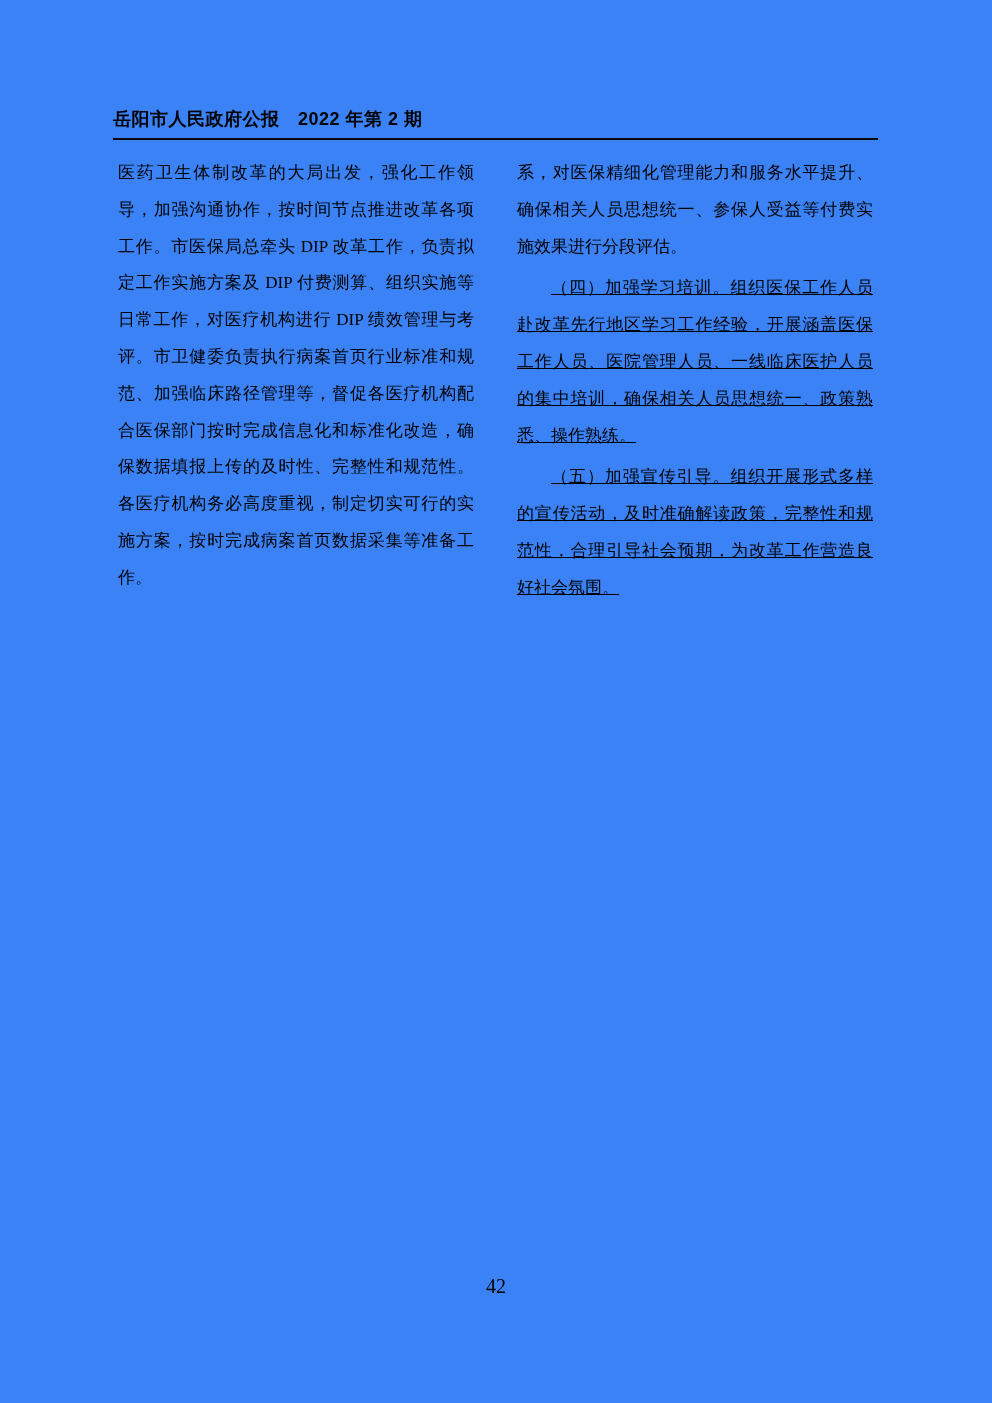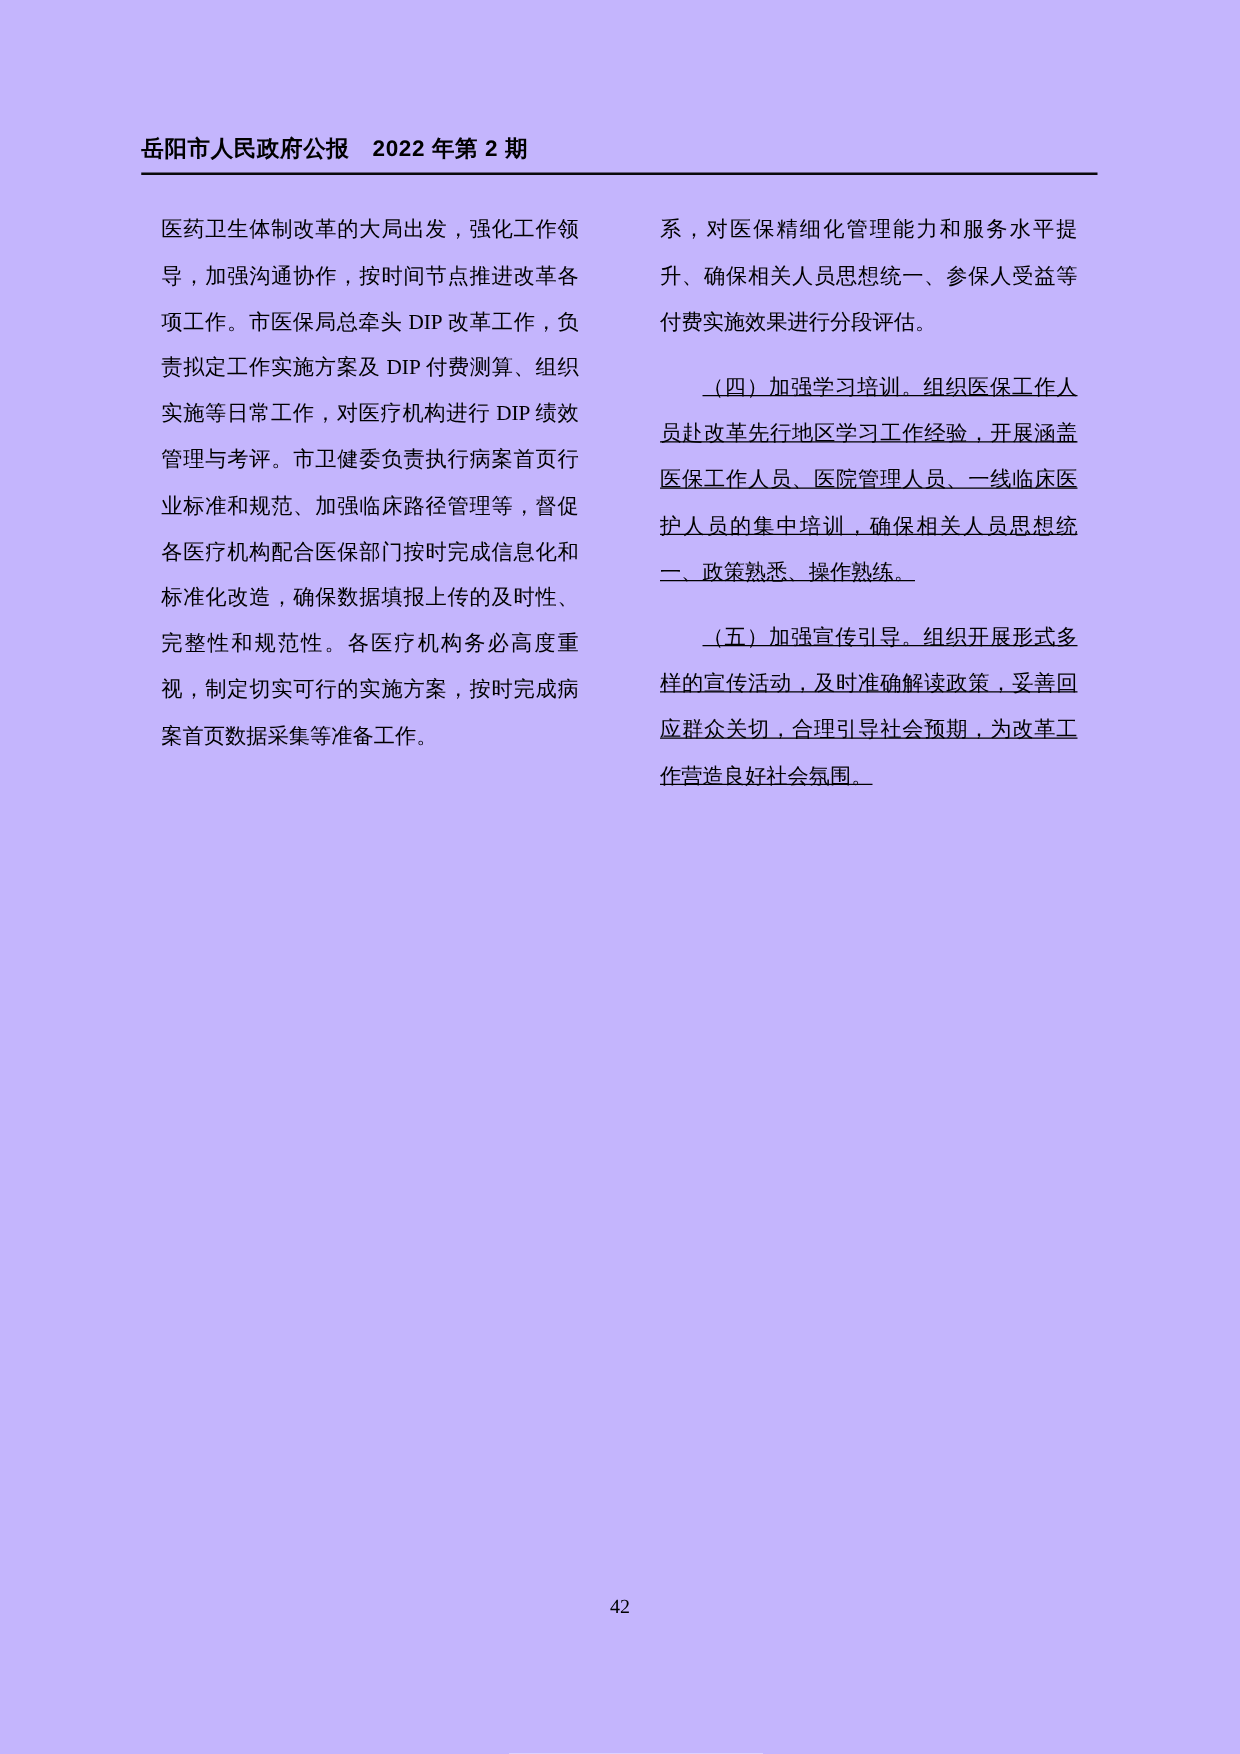--- a/index.html
+++ b/index.html
@@ -10,21 +10,21 @@
   body {
     width: 992px;
     height: 1403px;
     font-family: "Liberation Serif", "DejaVu Serif", serif;
     color: #000000;
   }
   .page {
     position: relative;
     width: 992px;
     height: 1403px;
-    background: #c4b5fd;
+    background: #3b82f6;
     overflow: hidden;
   }
   .header {
     position: absolute;
     left: 113px;
     top: 106px;
     width: 765px;
   }
   .header-title {
     font-family: "Liberation Sans", "DejaVu Sans", sans-serif;
@@ -50,34 +50,34 @@
   }
   .col {
     width: 366px;
     flex: 0 0 366px;
     font-size: 17px;
     line-height: 36.8px;
     text-align: justify;
     text-justify: inter-ideograph;
   }
   .col p {
-    margin: 16px;
+    margin: 5px;
     padding: 0;
   }
   .col p.indent {
     text-indent: 2em;
     text-decoration: underline;
   }
   .footer {
     position: absolute;
     left: 0;
     top: 1276px;
     width: 992px;
     text-align: center;
-    font-size: 16px;
+    font-size: 20px;
     line-height: 20px;
     font-family: "Liberation Serif", "DejaVu Serif", serif;
   }
 </style>
 </head>
 <body>
 
 <div class="page">
 
   <div class="header">
@@ -85,19 +85,19 @@
     <div class="header-rule"></div>
   </div>
 
   <div class="columns">
     <div class="col">
       <p>医药卫生体制改革的大局出发，强化工作领导，加强沟通协作，按时间节点推进改革各项工作。市医保局总牵头 DIP 改革工作，负责拟定工作实施方案及 DIP 付费测算、组织实施等日常工作，对医疗机构进行 DIP 绩效管理与考评。市卫健委负责执行病案首页行业标准和规范、加强临床路径管理等，督促各医疗机构配合医保部门按时完成信息化和标准化改造，确保数据填报上传的及时性、完整性和规范性。各医疗机构务必高度重视，制定切实可行的实施方案，按时完成病案首页数据采集等准备工作。</p>
     </div>
     <div class="col">
       <p>系，对医保精细化管理能力和服务水平提升、确保相关人员思想统一、参保人受益等付费实施效果进行分段评估。</p>
       <p class="indent">（四）加强学习培训。组织医保工作人员赴改革先行地区学习工作经验，开展涵盖医保工作人员、医院管理人员、一线临床医护人员的集中培训，确保相关人员思想统一、政策熟悉、操作熟练。</p>
-      <p class="indent">（五）加强宣传引导。组织开展形式多样的宣传活动，及时准确解读政策，妥善回应群众关切，合理引导社会预期，为改革工作营造良好社会氛围。</p>
+      <p class="indent">（五）加强宣传引导。组织开展形式多样的宣传活动，及时准确解读政策，完整性和规范性，合理引导社会预期，为改革工作营造良好社会氛围。</p>
     </div>
   </div>
 
   <div class="footer">42</div>
 
 </div>
 
 </body></html>

